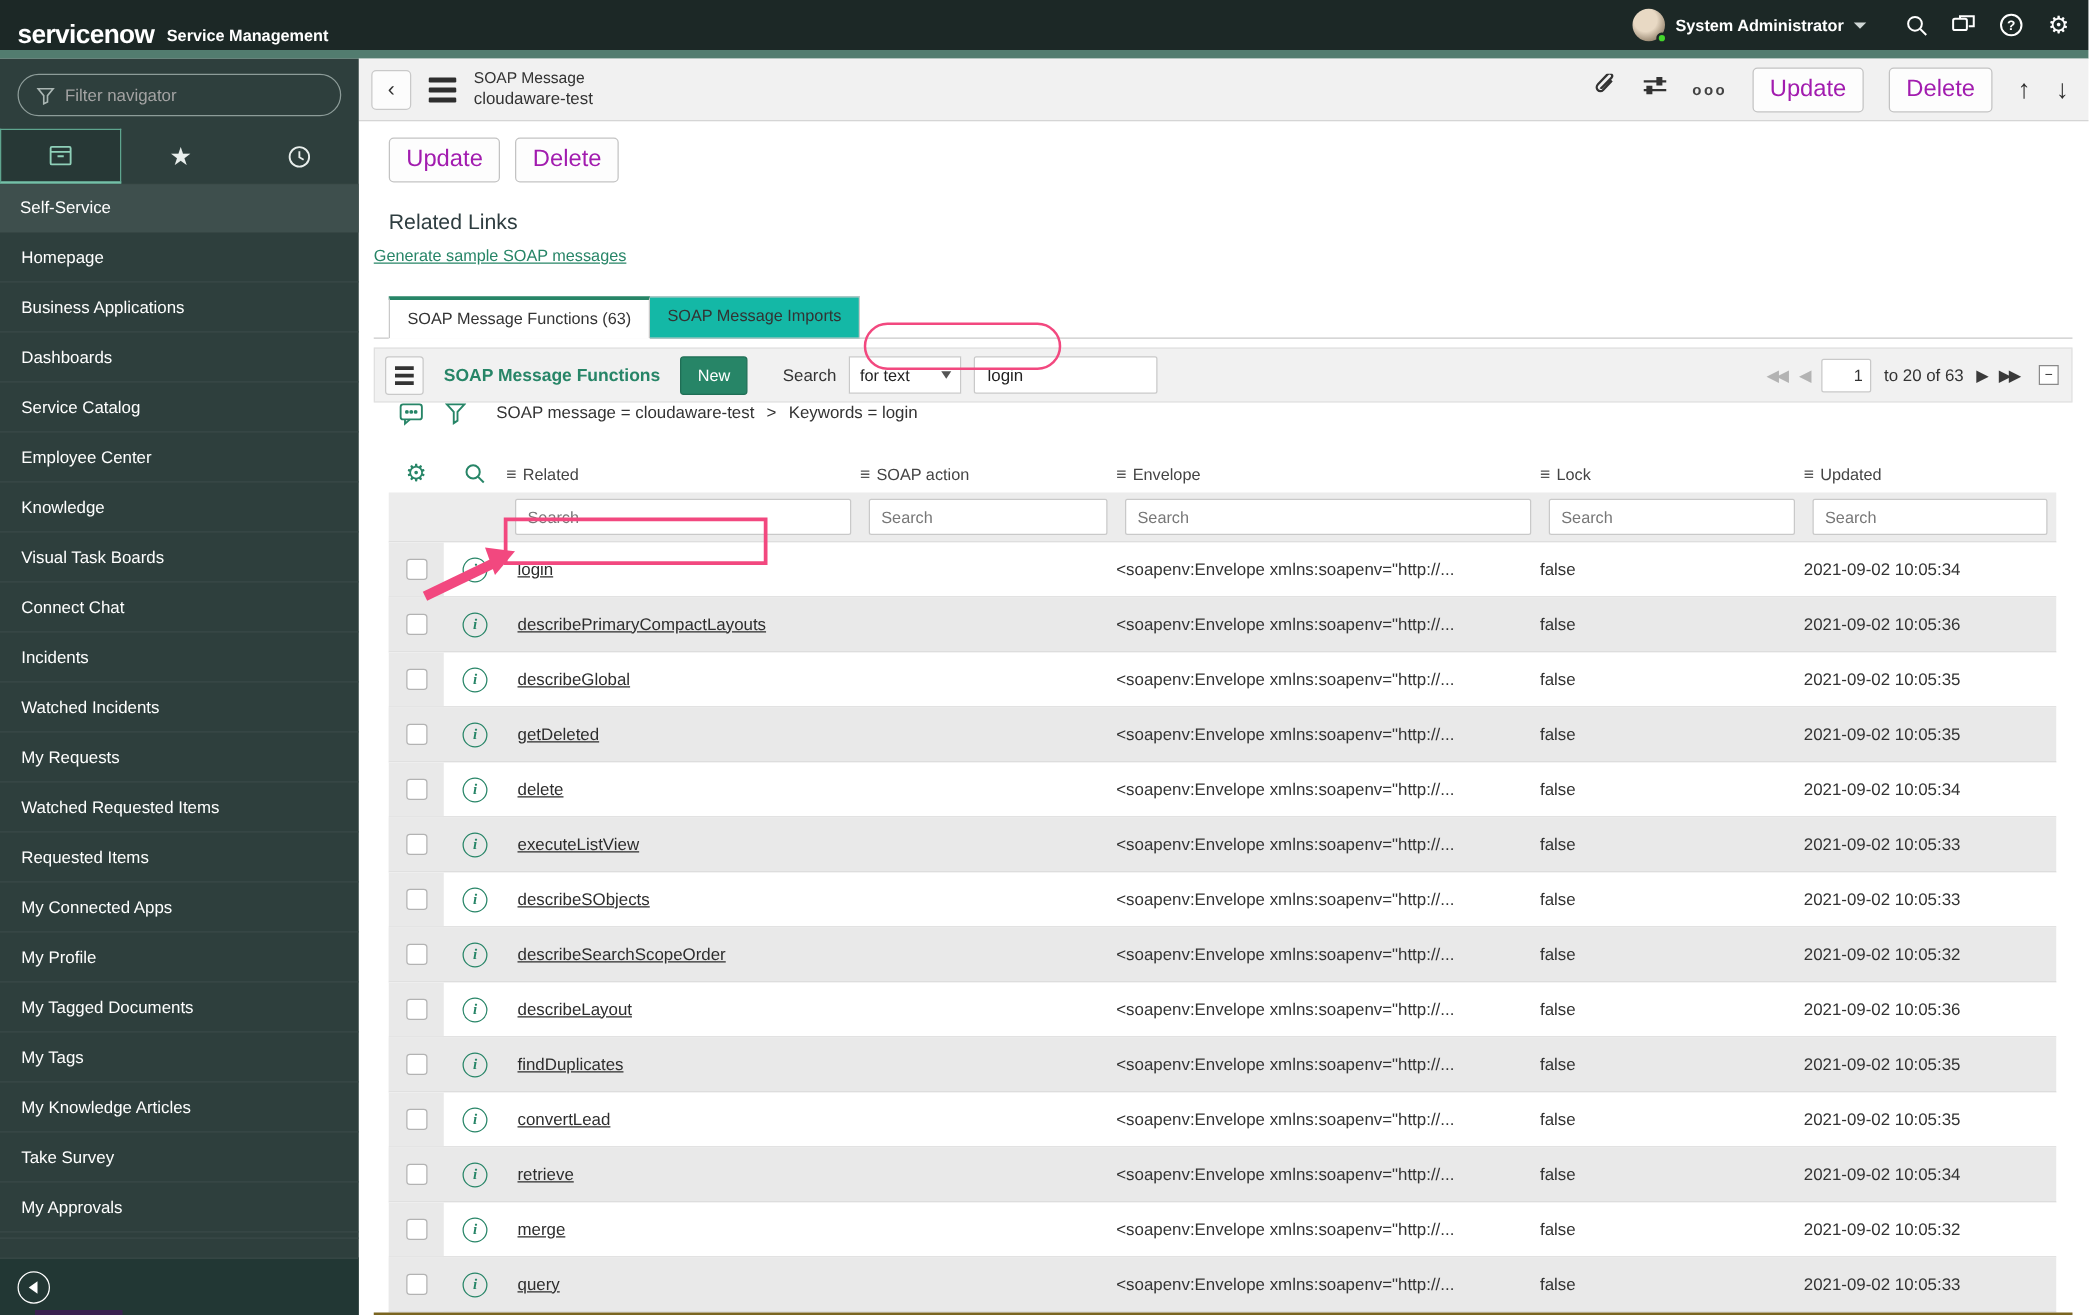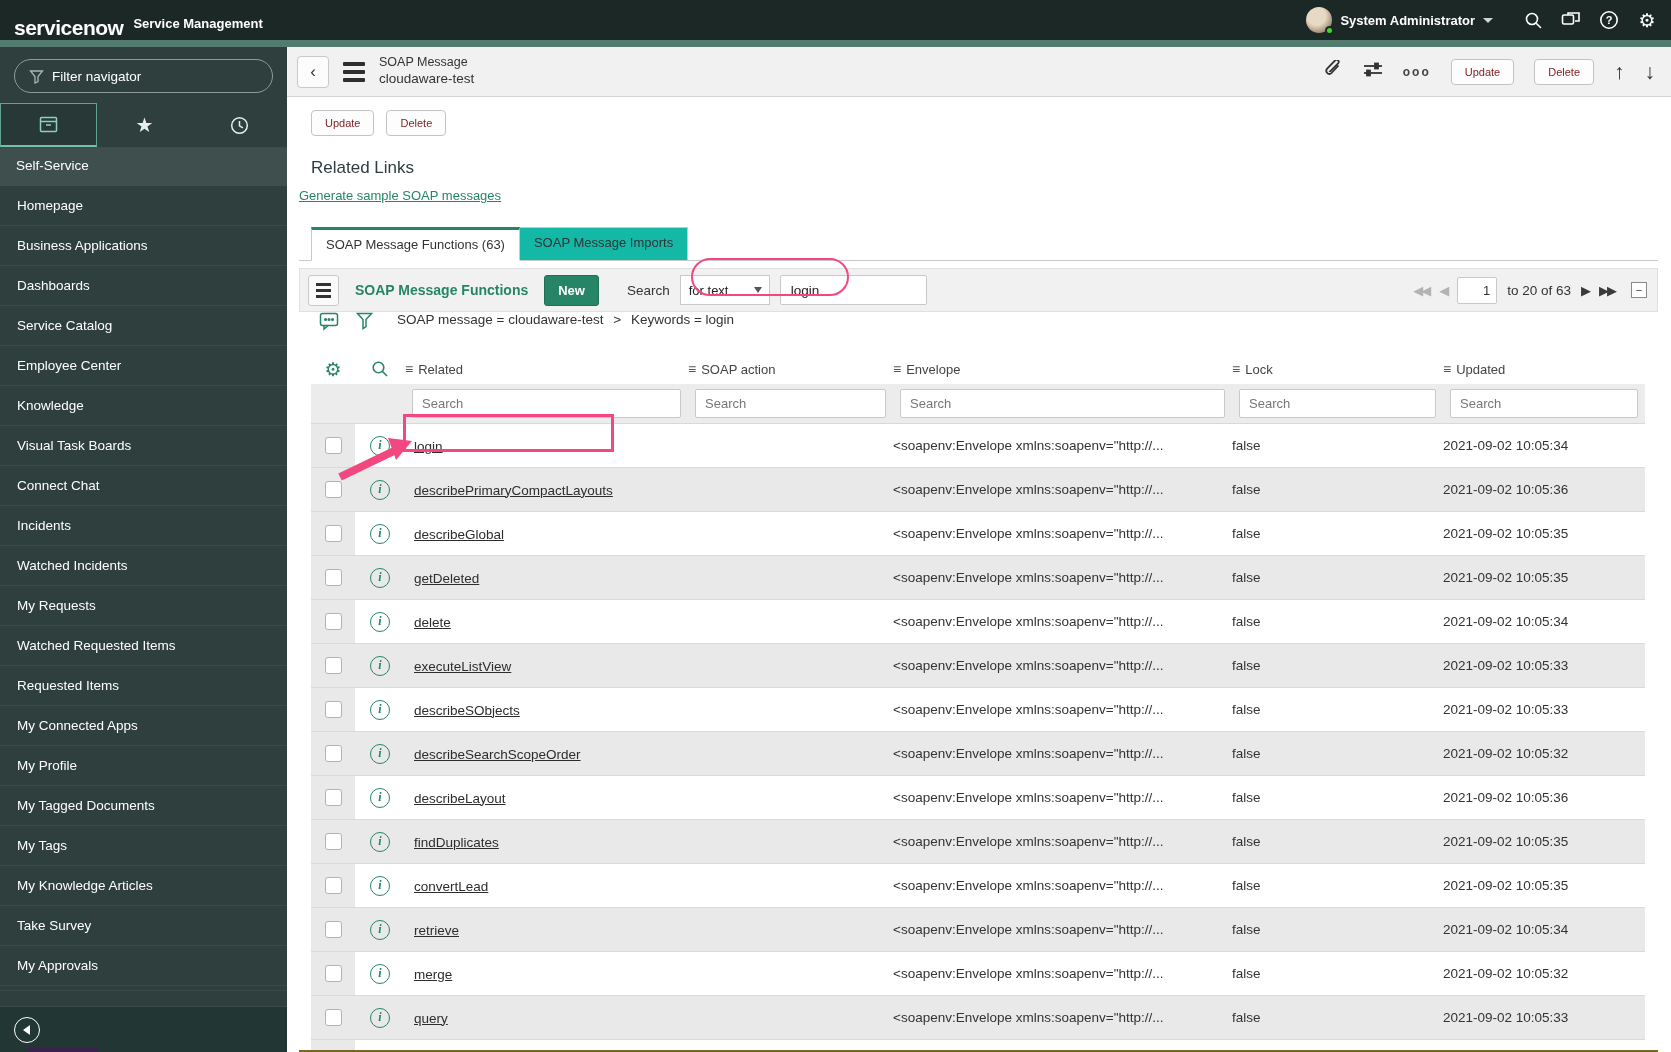--- a/index.html
+++ b/index.html
@@ -2,21 +2,21 @@
 <html style="--annot: #f2487f;"><head>
 <meta charset="utf-8">
 <style>
   * { margin:0; padding:0; box-sizing:border-box; }
   html,body { font-family:"Liberation Sans", sans-serif; }
   .screen { position:relative; width:1671px; height:1052px; background:#fff; overflow:hidden; }
 
   
   .topbar { display:flex; align-items:center; justify-content:space-between;
             height:40px; background:#1c2826; color:#fff; padding:0 14px; }
-  .brand { display:flex; align-items:flex-start;margin-top:16px; }
+  .brand { display:flex; align-items:center;margin-top:16px; }
   .logo  { font-size:21px; font-weight:bold; letter-spacing:-0.5px; }
   .product { font-size:13px; margin-left:10px; font-weight:bold; }
   .topbar-right { display:flex; align-items:center; gap:18px; }
   .userbox { display:flex; align-items:center; gap:8px; cursor:pointer; margin-right:12px; }
   .avatar { position:relative; width:26px; height:26px; border-radius:50%;
             background:radial-gradient(circle at 40% 35%, #e8d9c4 0 40%, #9b8a74 75%, #6f6152); }
   .presence { position:absolute; right:-2px; bottom:-2px; width:9px; height:9px;
               border-radius:50%; background:#44d62c; border:2px solid #1c2826; }
   .username { font-size:13px; font-weight:bold; }
   .caret-down { width:0; height:0; border-left:5px solid transparent; border-right:5px solid transparent; border-top:5px solid #cfd6d4; }
@@ -25,21 +25,21 @@
 
   .green-strip { height:7px; background:#527c6f; }
 
   
   .bodyrow { display:flex; height:1005px; }
 
   
   .sidebar { position:relative; width:287px; background:#2e3f3d; color:#fff; flex:none; overflow:hidden; }
   .filter-row { padding:12px 14px 10px; }
   .filter-input { display:flex; align-items:center; gap:8px; height:34px; border:1px solid #8d9c99;
-                  border-radius:18px; padding:0 14px; color:#ffffff; font-size:13.5px; cursor:text; }
+                  border-radius:18px; padding:0 14px; color:#a3a3a3; font-size:13.5px; cursor:text; }
   .nav-tabs { display:flex; height:45px; border-bottom:1px solid #3c4c4a; }
   .nav-tab { flex:1; display:flex; align-items:center; justify-content:center; cursor:pointer; color:#e8eeec; }
   .nav-tab.sel { background:#273836; border:1px solid #5fa58f; border-bottom:2px solid #74c0a8; }
   .nav-tab svg { stroke:#e8eeec; fill:none; stroke-width:1.5; }
   .nav-tab.sel svg { stroke:#8fd0b9; }
   .star-glyph { font-size:20px; color:#e8eeec; }
   .section-header { background:#3e4f4d; font-size:13.5px; padding:10px 16px; height:38px; }
   .menu-item { height:40px; display:flex; align-items:center; padding:0 16px 0 17px;
                font-size:13.5px; border-bottom:1px solid #3a4a48; cursor:pointer; }
   .menu-sliver { height:5px; border-bottom:1px solid #3a4a48; }
@@ -58,22 +58,22 @@
               font-size:17px; color:#333; display:flex; align-items:center; justify-content:center; cursor:pointer; }
   .burger { display:flex; flex-direction:column; gap:4px; cursor:pointer; padding:2px; }
   .burger i { display:block; width:22px; height:4px; background:#2e2e2e; border-radius:1px; }
   .form-title { line-height:1.25; }
   .form-title .t1 { font-size:12.5px; color:#333; }
   .form-title .t2 { font-size:13.5px; color:#333; }
   .fh-spacer { flex:1; }
   .fh-icons { display:flex; align-items:center; gap:20px; color:#333; }
   .fh-icons svg { stroke:#333; fill:none; stroke-width:1.8; }
   .dots { font-size:12px; font-weight:bold; letter-spacing:2px; color:#444; cursor:pointer; }
-  .btn { background:#fdfdfd; border:1px solid #c3c3c3; border-radius:4px; color:#7f1d1d;
-         font-size:11px; padding:6px 13px; cursor:pointer; font-family:inherit; }
+  .btn { background:#fdfdfd; border:1px solid #c3c3c3; border-radius:4px; color:#a21caf;
+         font-size:19px; padding:6px 13px; cursor:pointer; font-family:inherit; }
   .arrow-glyph { font-size:21px; color:#2e2e2e; cursor:pointer; }
 
   .content { flex:1; padding:13px 13px 0 12px; overflow:hidden; }
   .action-row { display:flex; gap:12px; margin-left:12px; }
   .related-title { font-size:17px; font-weight:normal; color:#2e3d40; margin:22px 0 8px 12px; }
   .sample-link { display:inline-block; font-size:13px; color:#278567;
                  text-decoration:underline; cursor:pointer; }
 
   .tabs { display:flex; margin:22px 0 0 12px; position:relative; top:1px; }
   .tab { font-size:13px; color:#333; padding:7px 14px 8px; border:1px solid #c9c9c9; cursor:pointer; }
@@ -81,21 +81,21 @@
   .tab.inactive { background:#14b8a6; border-left:none; }
 
   .list-block { border-top:1px solid #c9c9c9; }
   .list-toolbar { display:flex; align-items:center; background:#f1f1f1; border:1px solid #e0e0e0;
                   height:44px; margin-top:7px; padding:0 10px 0 8px; gap:10px; }
   .tool-burger { width:31px; height:31px; background:#fafafa; border:1px solid #c9c9c9; border-radius:3px;
                  display:flex; flex-direction:column; justify-content:center; align-items:center; gap:3px; cursor:pointer; }
   .tool-burger i { display:block; width:15px; height:3px; background:#333; }
   .list-title { color:#278567; font-size:14px; font-weight:bold; margin:0 6px; }
   .new-btn { background:#278567; color:#fff; border:1px solid #1f6e55; border-radius:3px;
-             font-size:13px; font-weight:bold; padding:7px 13px; cursor:pointer; font-family:inherit; }
+             font-size:13px; font-weight:normal; padding:7px 13px; cursor:pointer; font-family:inherit; }
   .search-lbl { font-size:13.5px; color:#333; margin-left:18px; }
   .for-text { position:relative; width:90px; height:30px; background:#fff; border:1px solid #c9c9c9;
               font-size:13px; color:#222; display:flex; align-items:center; padding:0 8px; cursor:pointer; }
   .for-text .sel-caret { position:absolute; right:7px; width:0; height:0;
               border-left:4.5px solid transparent; border-right:4.5px solid transparent; border-top:6px solid #555; }
   .kw-input { width:147px; height:30px; border:1px solid #c9c9c9; border-radius:2px; font-size:13.5px;
               padding:0 10px; font-family:inherit; color:#222; }
   .toolbar-spacer { flex:1; }
   .pager { display:flex; align-items:center; gap:10px; }
   .pg { font-size:13px; cursor:pointer; letter-spacing:-2px; }

